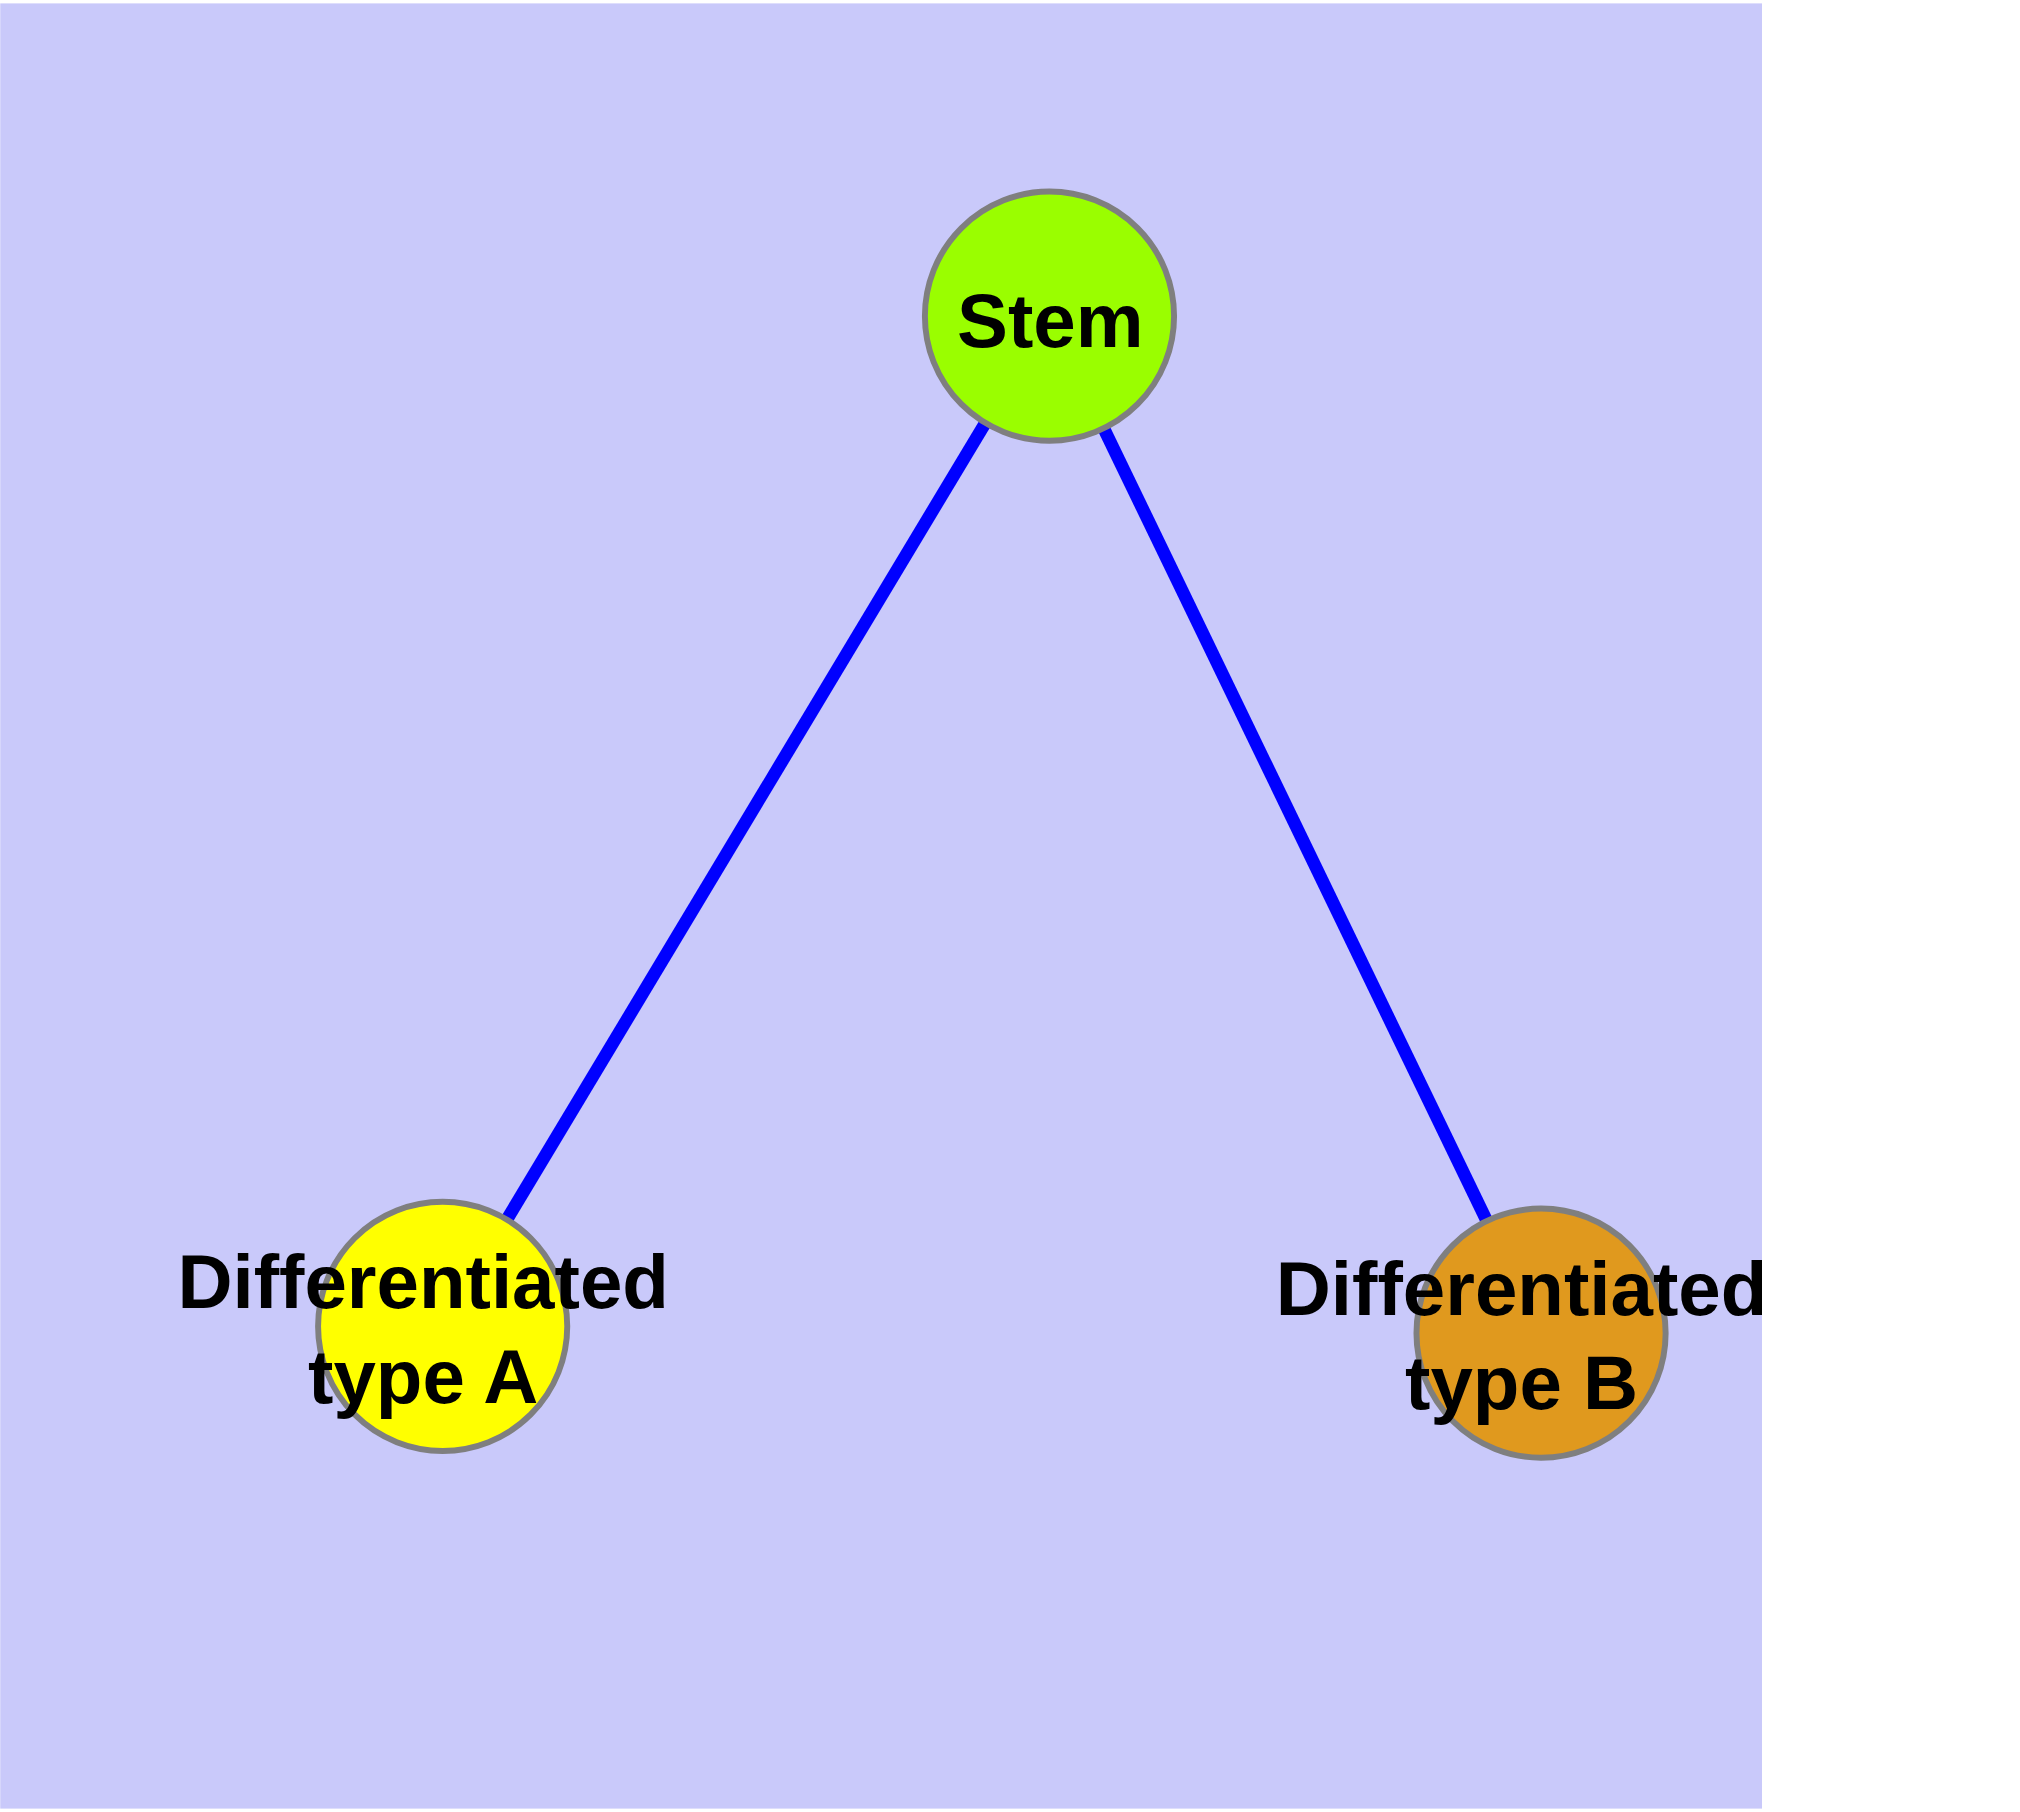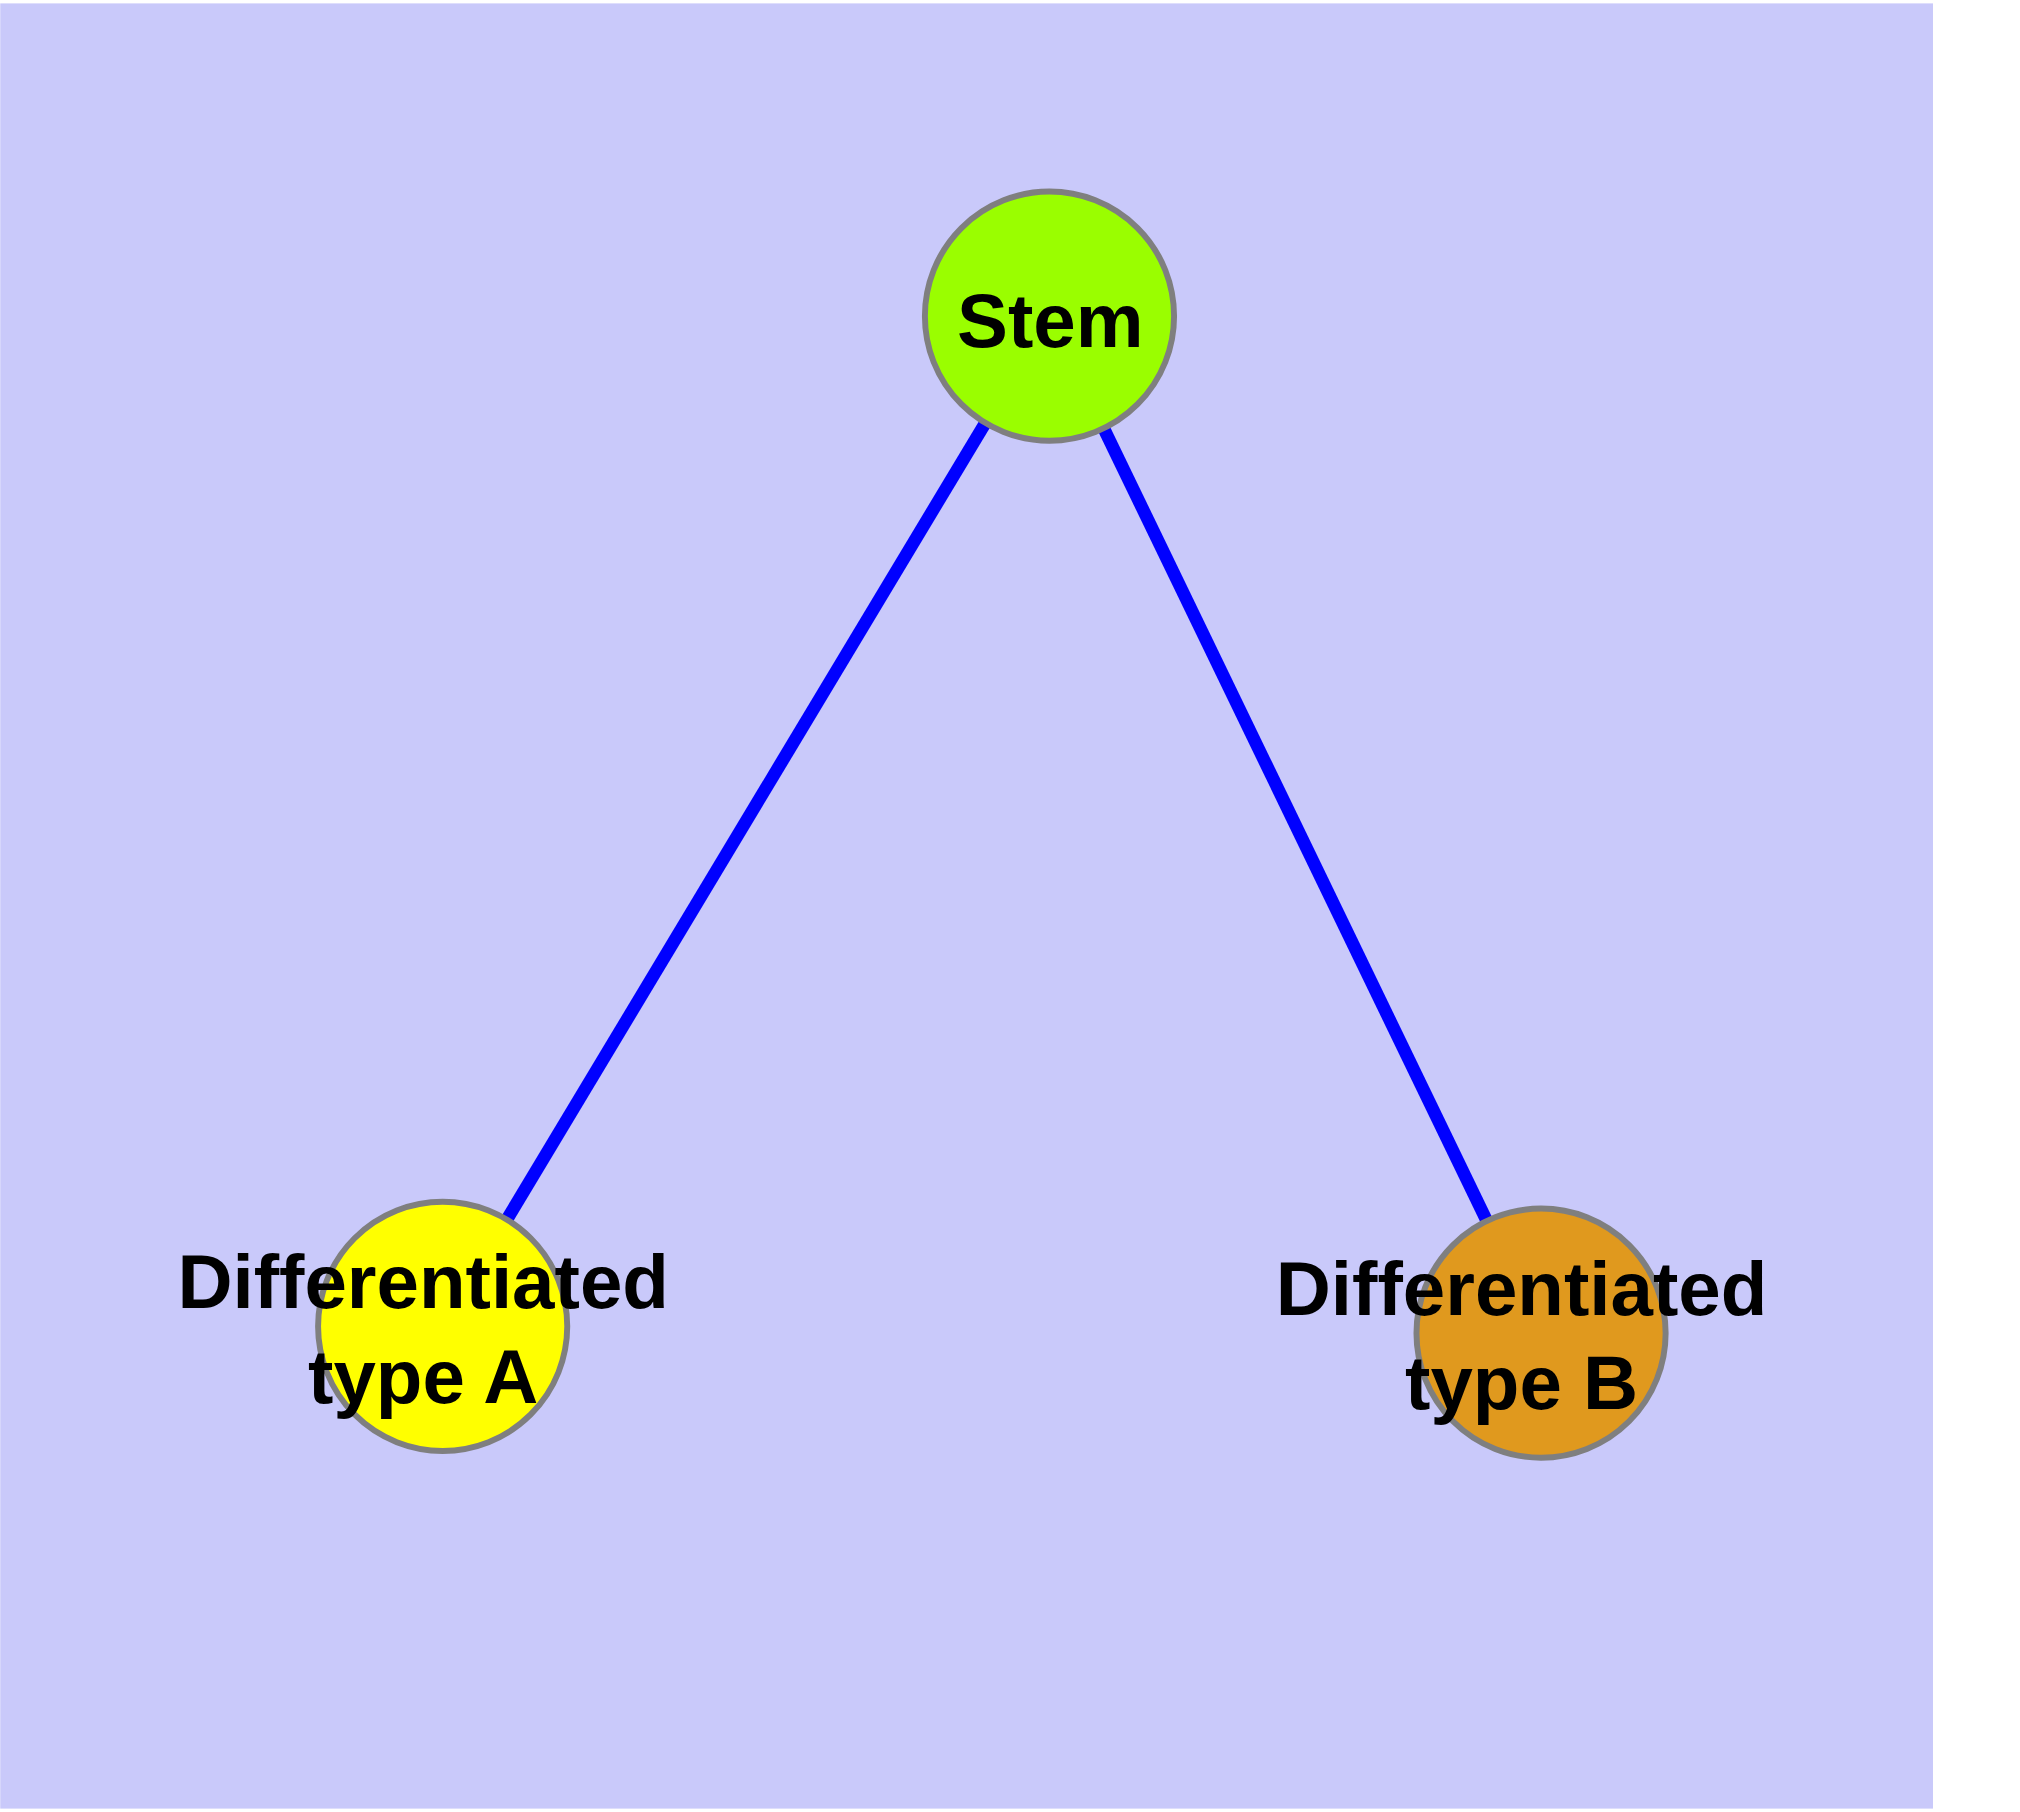--- a/index.html
+++ b/index.html
@@ -3,24 +3,25 @@
 <meta charset="utf-8">
 <style>
   html, body {
     margin: 0;
     padding: 0;
     background: #FFFFFF;
     font-family: "Liberation Sans", sans-serif;
   }
   .page {
     position: relative;
-    width: 1933px;
+    width: 1746px;
     height: 1812px;
     background: #FFFFFF;
     overflow: hidden;
+    padding-left: 16px;
   }
   #graph-svg {
     position: absolute;
     left: 0;
     top: 0;
     display: block;
   }
   #graph-svg text {
     font-family: "Liberation Sans", sans-serif;
   }

